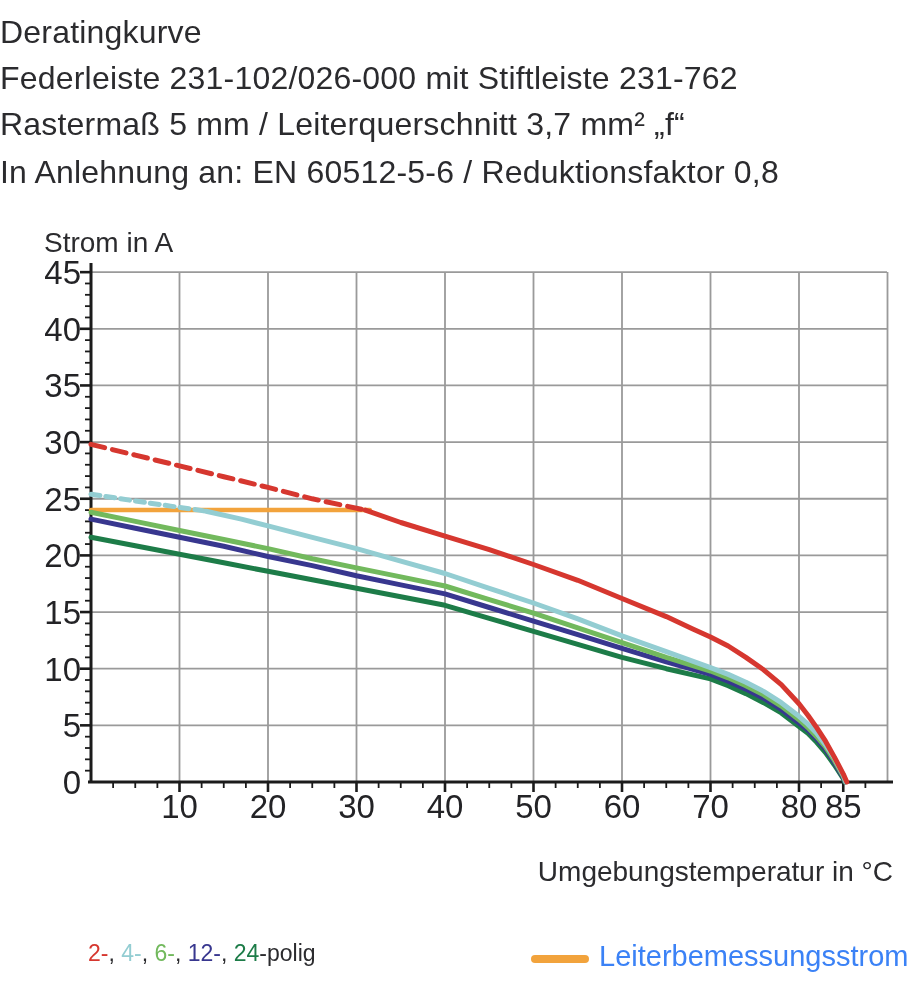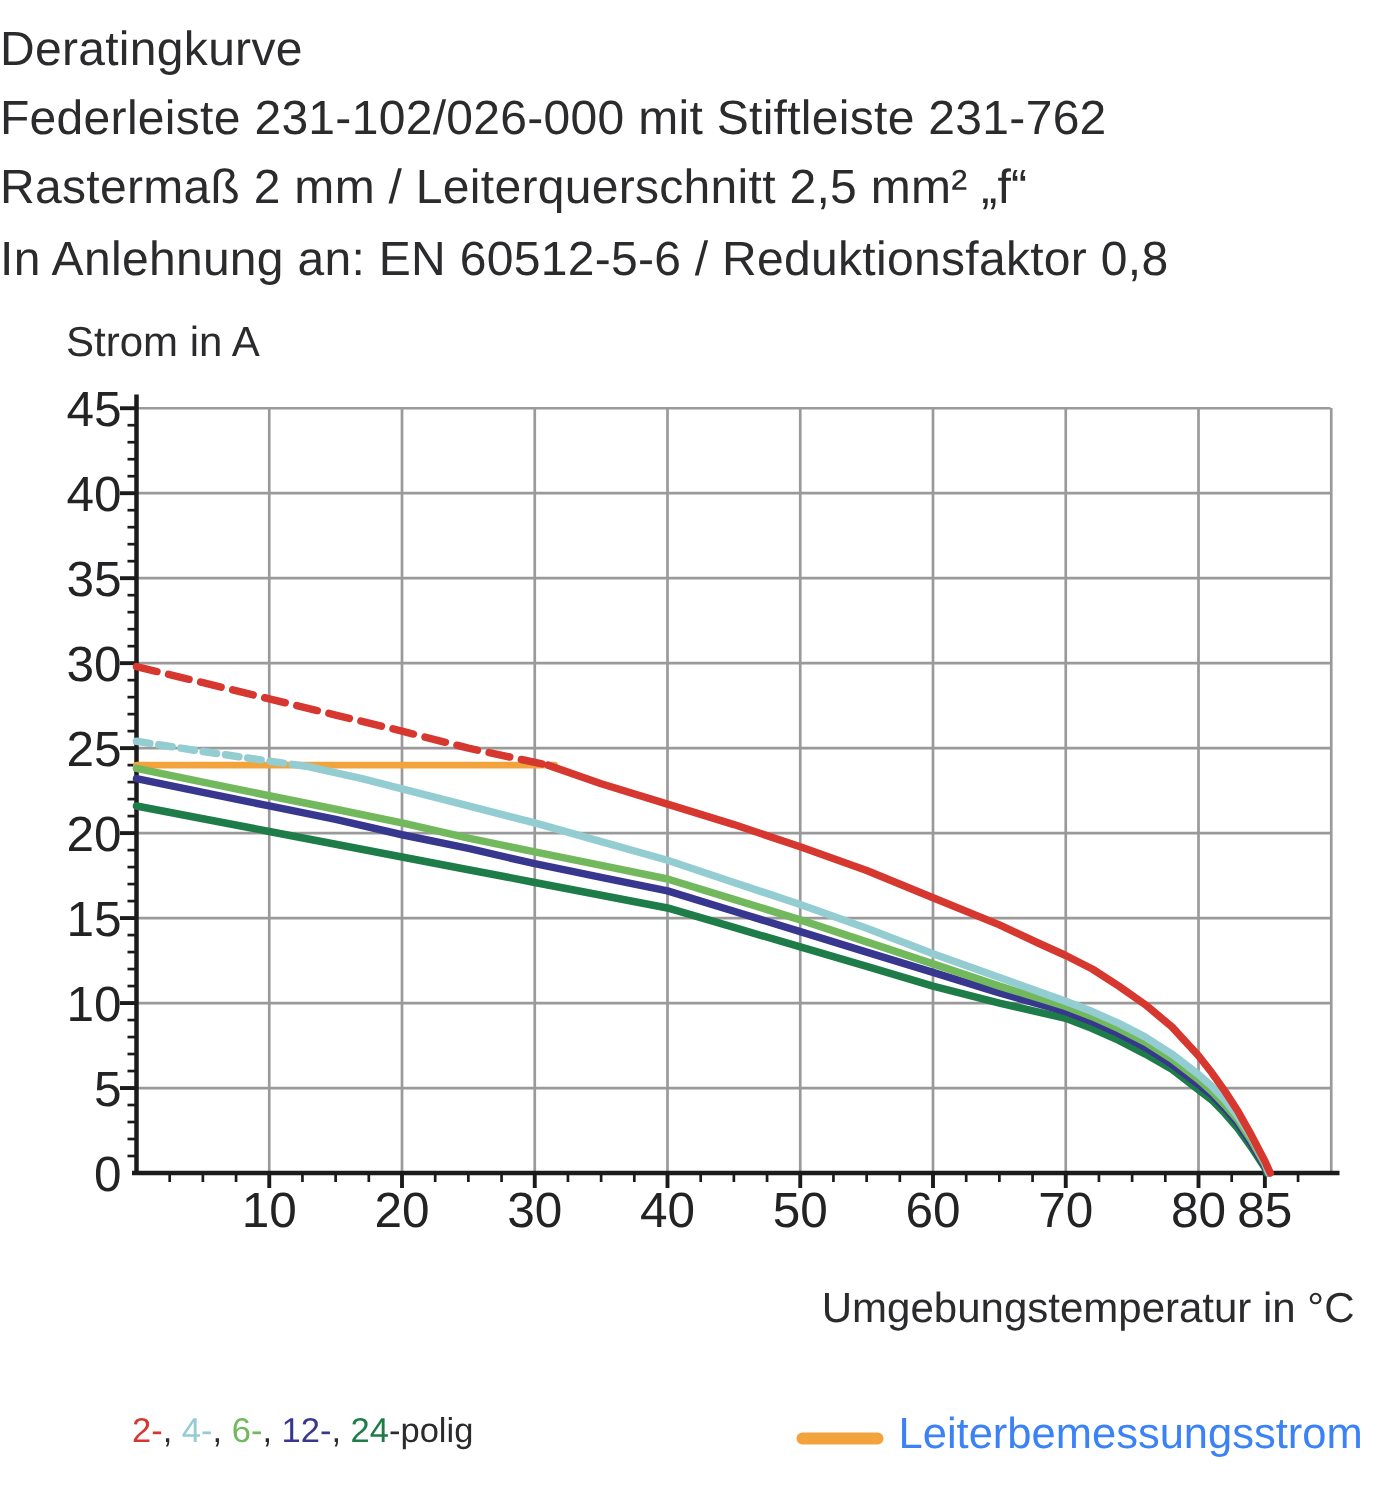--- a/index.html
+++ b/index.html
@@ -6,32 +6,32 @@
   body{width:917px;height:1000px;position:relative;overflow:hidden;
        font-family:"Liberation Sans",sans-serif;color:#2b2b2e;}
   .title-line{position:absolute;left:0;width:794px;
               white-space:nowrap;font-size:32px;letter-spacing:.2px;color:#2b2b2e;}
   #t1{top:14px;}
   #t2{top:60px;}
   #t3{top:106px;}
   #t4{top:154px;}
   #chart-svg{position:absolute;left:0;top:0;}
   .axis-title{position:absolute;font-size:28px;color:#2b2b2e;white-space:nowrap;}
-  #y-axis-title{left:44px;top:212px;}
-  #x-axis-title{right:14px;top:856px;}
+  #y-axis-title{left:44px;top:227px;}
+  #x-axis-title{right:24px;top:856px;}
   #legend-poles{position:absolute;left:88px;top:940px;font-size:23px;white-space:nowrap;}
   #rating-swatch{position:absolute;left:531px;top:955px;width:58px;height:8px;border-radius:4px;}
   #rating-label{position:absolute;left:599px;top:940px;font-size:29px;white-space:nowrap;color:#3b82f6;}
 </style>
 </head>
 <body>
 
 <div class="title-line" id="t1">Deratingkurve</div>
 <div class="title-line" id="t2">Federleiste 231-102/026-000 mit Stiftleiste 231-762</div>
-<div class="title-line" id="t3">Rastermaß 2 mm / Leiterquerschnitt 2,5 mm² „f“</div>
+<div class="title-line" id="t3">Rastermaß 5 mm / Leiterquerschnitt 3,7 mm² „f“</div>
 <div class="title-line" id="t4">In Anlehnung an: EN 60512-5-6 / Reduktionsfaktor 0,8</div>
 
 <svg id="chart-svg" width="917" height="1000">
     <line x1="91" y1="725.35" x2="887" y2="725.35" stroke="#9a9a9a" stroke-width="1.8"></line>
     <line x1="91" y1="668.7" x2="887" y2="668.7" stroke="#9a9a9a" stroke-width="1.8"></line>
     <line x1="91" y1="612.05" x2="887" y2="612.05" stroke="#9a9a9a" stroke-width="1.8"></line>
     <line x1="91" y1="555.4" x2="887" y2="555.4" stroke="#9a9a9a" stroke-width="1.8"></line>
     <line x1="91" y1="498.75" x2="887" y2="498.75" stroke="#9a9a9a" stroke-width="1.8"></line>
     <line x1="91" y1="442.1" x2="887" y2="442.1" stroke="#9a9a9a" stroke-width="1.8"></line>
     <line x1="91" y1="385.45" x2="887" y2="385.45" stroke="#9a9a9a" stroke-width="1.8"></line>

